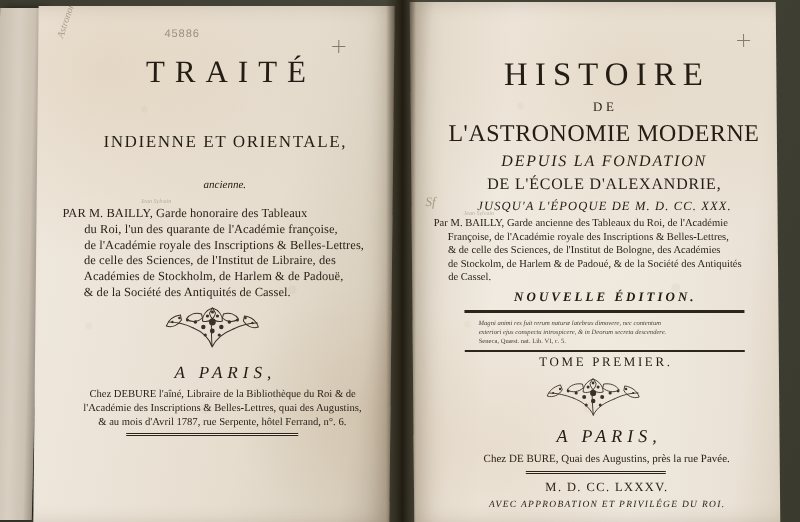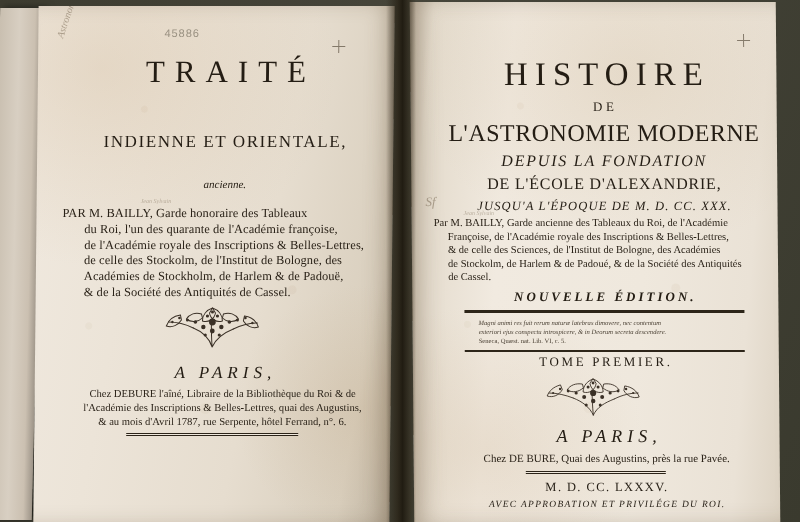--- a/index.html
+++ b/index.html
@@ -122,21 +122,21 @@
 
       <div class="ctr ital" style="top:172px;font-size:11px;">ancienne.</div>
 
       <div class="hand hand-tiny" style="left:104px;top:192px;">Jean Sylvain</div>
 
       <div style="position:absolute;left:26px;right:26px;top:200px;text-align:left;
                   font-size:12.4px;line-height:15.8px;letter-spacing:.1px;">
         <div style="text-indent:0;">PAR M. BAILLY, Garde honoraire des Tableaux</div>
         <div style="padding-left:22px;">du Roi, l'un des quarante de l'Académie françoise,</div>
         <div style="padding-left:22px;">de l'Académie royale des Inscriptions &amp; Belles-Lettres,</div>
-        <div style="padding-left:22px;">de celle des Stockolm, de l'Institut de Bologne, des</div>
+        <div style="padding-left:22px;">de celle des Sciences, de l'Institut de Libraire, des</div>
         <div style="padding-left:22px;">Académies de Stockholm, de Harlem &amp; de Padouë,</div>
         <div style="padding-left:22px;">&amp; de la Société des Antiquités de Cassel.</div>
       </div>
 
       <div class="vignette" style="left:124px;top:296px;">
         <svg width="106" height="48" viewBox="0 0 106 48">
           <g stroke="#3a3026" stroke-width="1" fill="none" stroke-linecap="round">
             <path d="M53 45 C50 36 44 30 34 26 M53 45 C57 36 64 31 74 27 M53 45 C52 34 52 26 52 18"></path>
             <path d="M34 26 C26 22 18 20 9 20 M74 27 C82 23 90 21 98 21"></path>
             <path d="M21 13 C14 14 9 18 7 24 C13 26 19 23 22 18 Z"></path>

